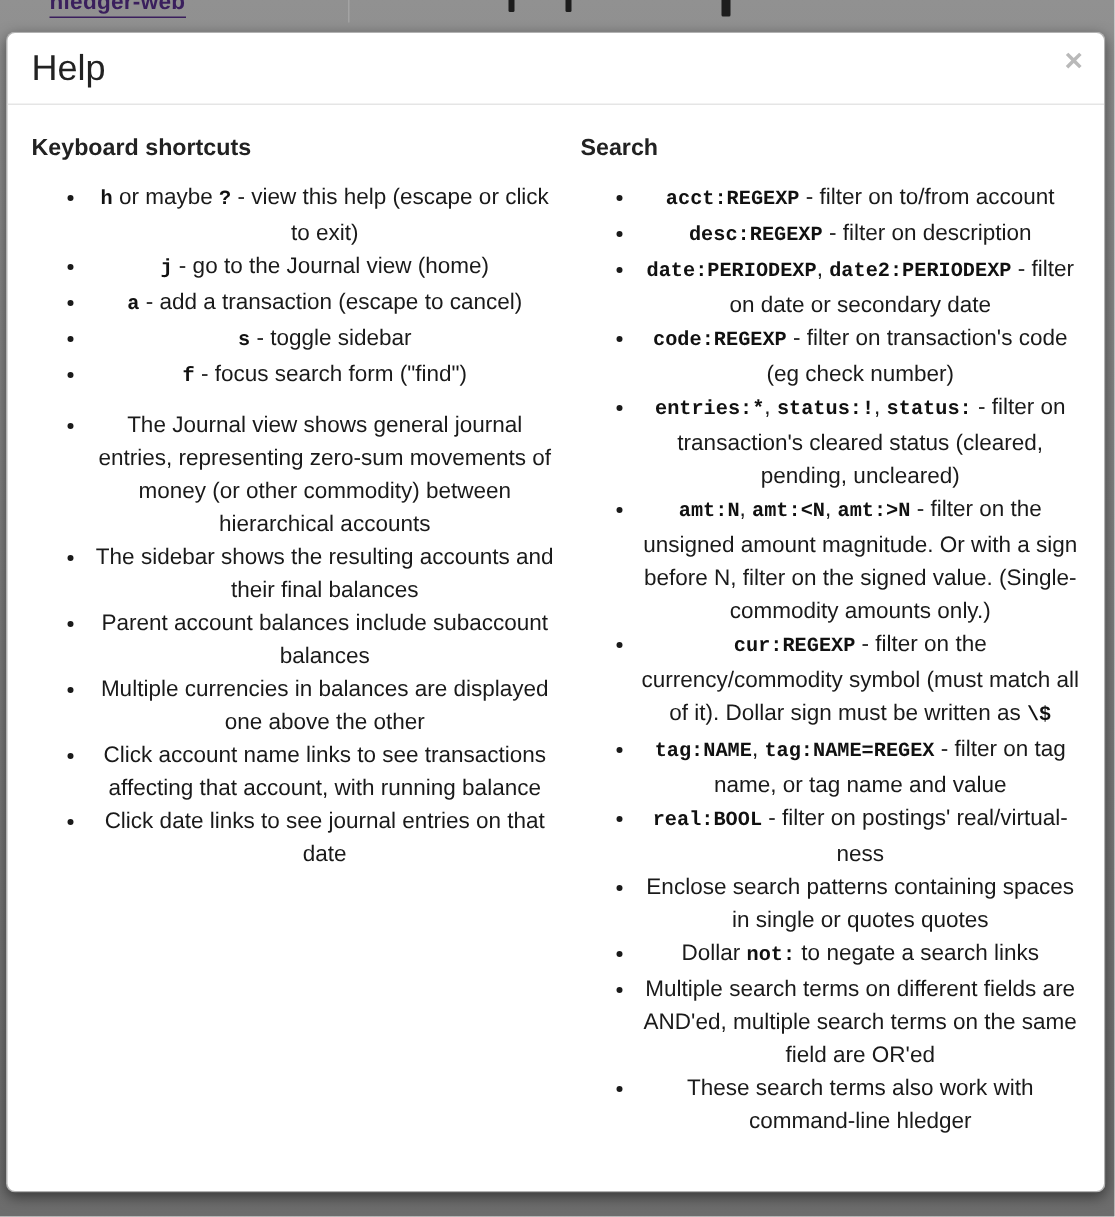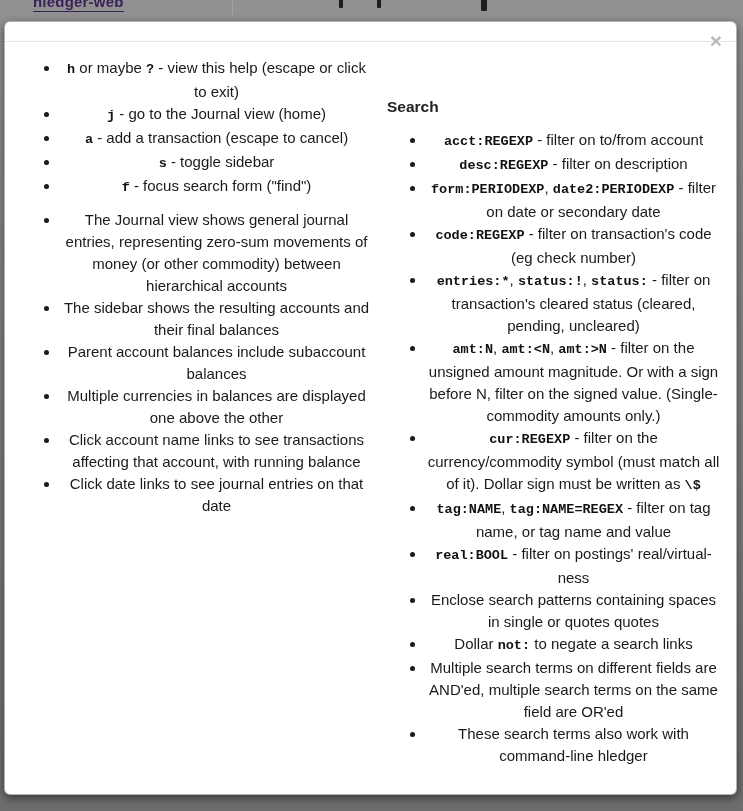--- a/index.html
+++ b/index.html
@@ -62,21 +62,21 @@
     font-family: "Liberation Sans", sans-serif;
     color: #b9b9b9;
     cursor: pointer;
     line-height: 1;
   }
   .modal-body {
     padding: 15px 15px 20px 16px;
     display: flex;
   }
   .col-left  { width: 366px; flex: 0 0 366px; padding-right: 14px; }
-  .col-right { flex: 1; margin-top: 36px; }
+  .col-right { flex: 1; }
 
   .section-heading {
     font-size: 15.5px;
     font-weight: bold;
     color: #222;
     margin: 20px 0 13px 0;
   }
   .col .section-heading:first-child { margin-top: 5px; }
 
   ul.help-list {
@@ -103,24 +103,26 @@
 <div class="bg-strip">
   <span class="bg-brand">hledger-web</span>
   <span class="bg-vdivider"></span>
   <span class="bg-frag f1"></span>
   <span class="bg-frag f2"></span>
   <span class="bg-frag f3"></span>
 </div>
 
 <div class="modal">
   <div class="modal-header">
+    <h2 class="modal-title">Help</h2>
     <button class="close-btn">×</button>
   </div>
   <div class="modal-body">
     <div class="col col-left" id="col-left">
+        <h3 class="section-heading">Keyboard shortcuts</h3>
         <ul class="help-list">
           <li><code class="code">h</code><span> or maybe </span><code class="code">?</code><span> - view this help (escape or click to exit)</span></li>
           <li><code class="code">j</code><span> - go to the Journal view (home)</span></li>
           <li><code class="code">a</code><span> - add a transaction (escape to cancel)</span></li>
           <li><code class="code">s</code><span> - toggle sidebar</span></li>
           <li><code class="code">f</code><span> - focus search form ("find")</span></li>
         </ul>
         <ul class="help-list">
           <li><span>The Journal view shows general journal entries, representing zero-sum movements of money (or other commodity) between hierarchical accounts</span></li>
           <li><span>The sidebar shows the resulting accounts and their final balances</span></li>
@@ -128,21 +130,21 @@
           <li><span>Multiple currencies in balances are displayed one above the other</span></li>
           <li><span>Click account name links to see transactions affecting that account, with running balance</span></li>
           <li><span>Click date links to see journal entries on that date</span></li>
         </ul>
       </div>
     <div class="col col-right" id="col-right">
         <h3 class="section-heading">Search</h3>
         <ul class="help-list">
           <li><code class="code">acct:REGEXP</code><span> - filter on to/from account</span></li>
           <li><code class="code">desc:REGEXP</code><span> - filter on description</span></li>
-          <li><code class="code">form:PERIODEXP</code><span>, </span><code class="code">date2:PERIODEXP</code><span> - filter on date or secondary date</span></li>
+          <li><code class="code">date:PERIODEXP</code><span>, </span><code class="code">date2:PERIODEXP</code><span> - filter on date or secondary date</span></li>
           <li><code class="code">code:REGEXP</code><span> - filter on transaction's code (eg check number)</span></li>
           <li><code class="code">entries:*</code><span>, </span><code class="code">status:!</code><span>, </span><code class="code">status:</code><span> - filter on transaction's cleared status (cleared, pending, uncleared)</span></li>
           <li><code class="code">amt:N</code><span>, </span><code class="code">amt:&lt;N</code><span>, </span><code class="code">amt:&gt;N</code><span> - filter on the unsigned amount magnitude. Or with a sign before N, filter on the signed value. (Single-commodity amounts only.)</span></li>
           <li><code class="code">cur:REGEXP</code><span> - filter on the currency/commodity symbol (must match all of it). Dollar sign must be written as </span><code class="code">\$</code></li>
           <li><code class="code">tag:NAME</code><span>, </span><code class="code">tag:NAME=REGEX</code><span> - filter on tag name, or tag name and value</span></li>
           <li><code class="code">real:BOOL</code><span> - filter on postings' real/virtual-ness</span></li>
           <li><span>Enclose search patterns containing spaces in single or quotes quotes</span></li>
           <li><span>Dollar </span><code class="code">not:</code><span> to negate a search links</span></li>
           <li><span>Multiple search terms on different fields are AND'ed, multiple search terms on the same field are OR'ed</span></li>
           <li><span>These search terms also work with command-line hledger</span></li>

